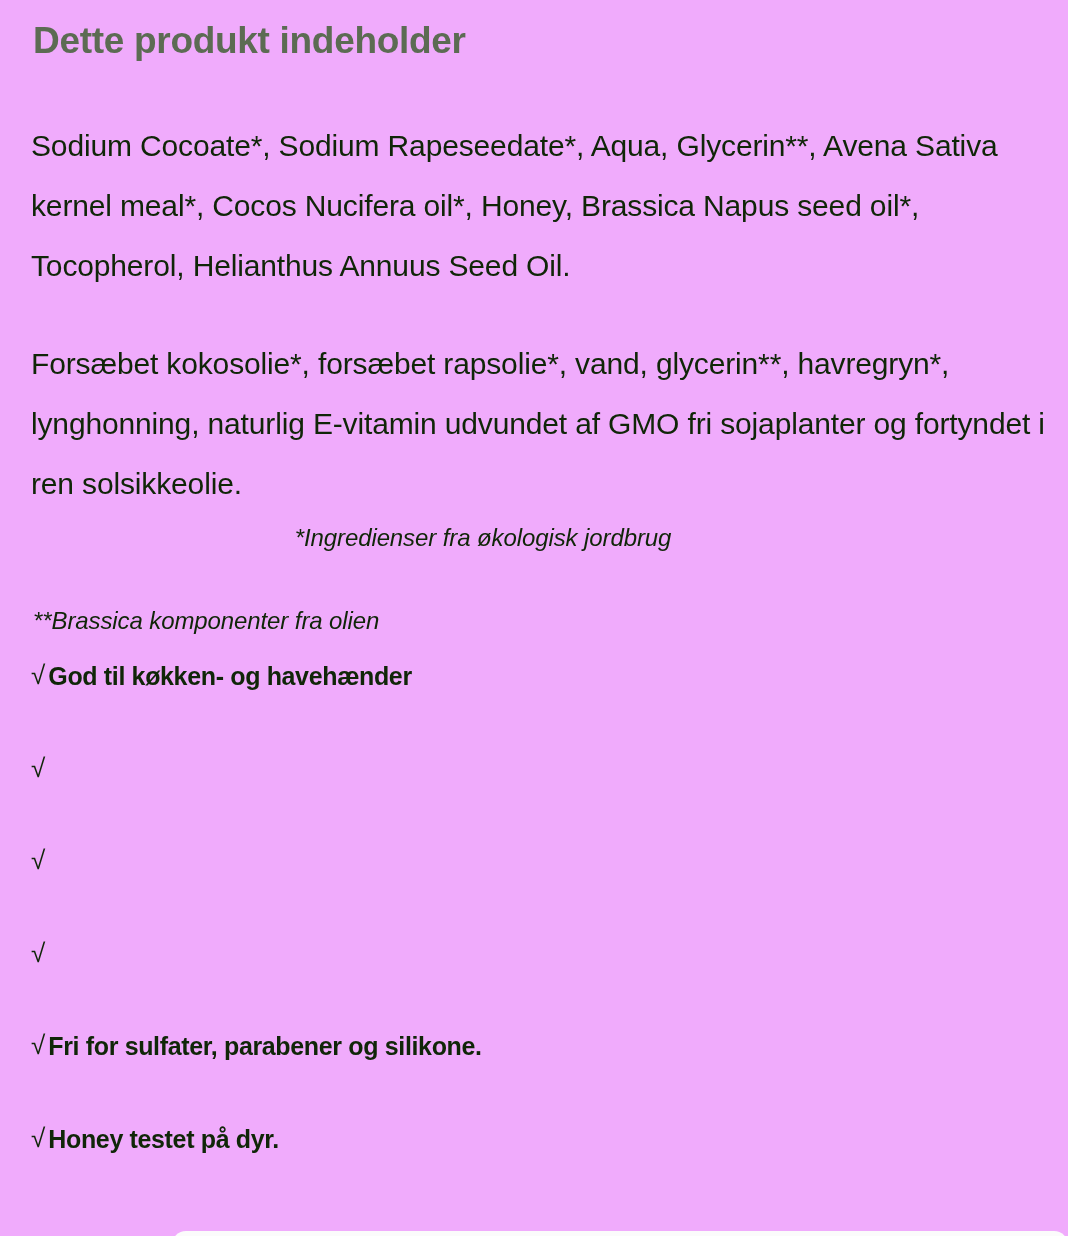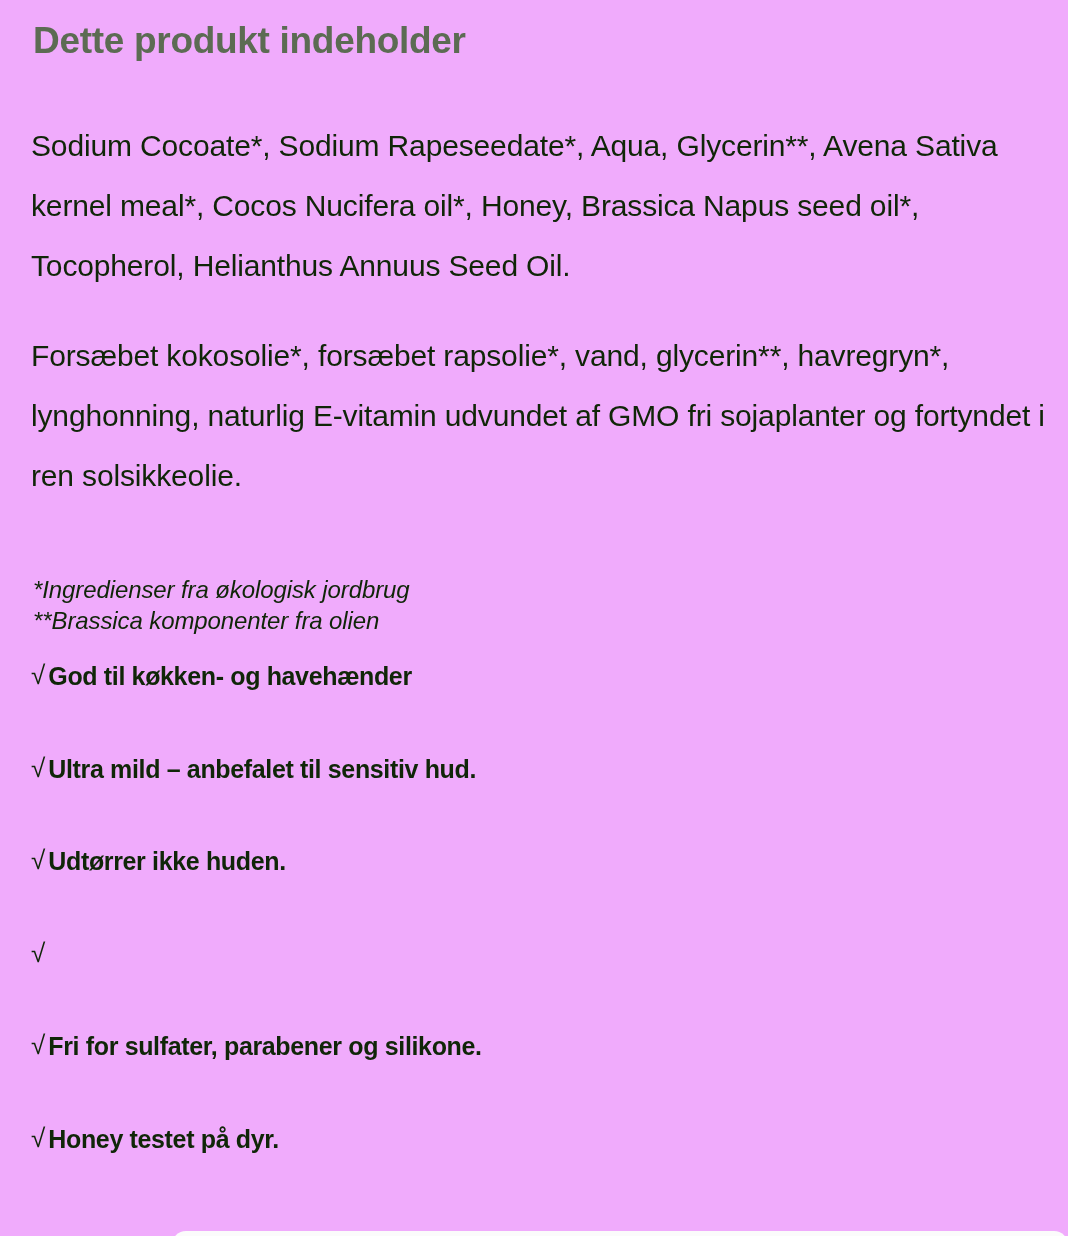--- a/index.html
+++ b/index.html
@@ -49,34 +49,34 @@
     left: 31px;
     width: 1022px;
     font-size: 30px;
     line-height: 60px;
     font-weight: 400;
     letter-spacing: -0.15px;
     color: #102608;
   }
 
   .para-ingredients { top: 86px; }
-  .para-danish { top: 296px; }
+  .para-danish { top: 304px; }
 
   .notes {
     position: absolute;
     left: 33px;
     width: 900px;
     font-style: italic;
     font-size: 24px;
     line-height: 59px;
     font-weight: 400;
     letter-spacing: -0.1px;
     color: #102608;
   }
-  .notes-organic  { top: 536px; }
+  .notes-organic  { top: 484px; text-align: center; }
   .notes-natural  { top: 567px; }
 
   .benefits {
     position: absolute;
     left: 31px;
     top: 663px;
     width: 1000px;
     margin: 0;
     padding: 0;
     list-style: none;
@@ -136,25 +136,23 @@
 
     <p class="notes notes-natural">**Brassica komponenter fra olien</p>
 
     <ul class="benefits">
       <li class="benefit">
         <span class="benefit-check">√</span>
         <span class="benefit-label">God til køkken- og havehænder</span>
       </li>
       <li class="benefit">
         <span class="benefit-check">√</span>
-        <span class="benefit-label">Ultra mild – anbefalet til sensitiv hud.</span>
       </li>
       <li class="benefit">
         <span class="benefit-check">√</span>
-        <span class="benefit-label">Udtørrer ikke huden.</span>
       </li>
       <li class="benefit">
         <span class="benefit-check">√</span>
       </li>
       <li class="benefit">
         <span class="benefit-check">√</span>
         <span class="benefit-label">Fri for sulfater, parabener og silikone.</span>
       </li>
       <li class="benefit">
         <span class="benefit-check">√</span>

